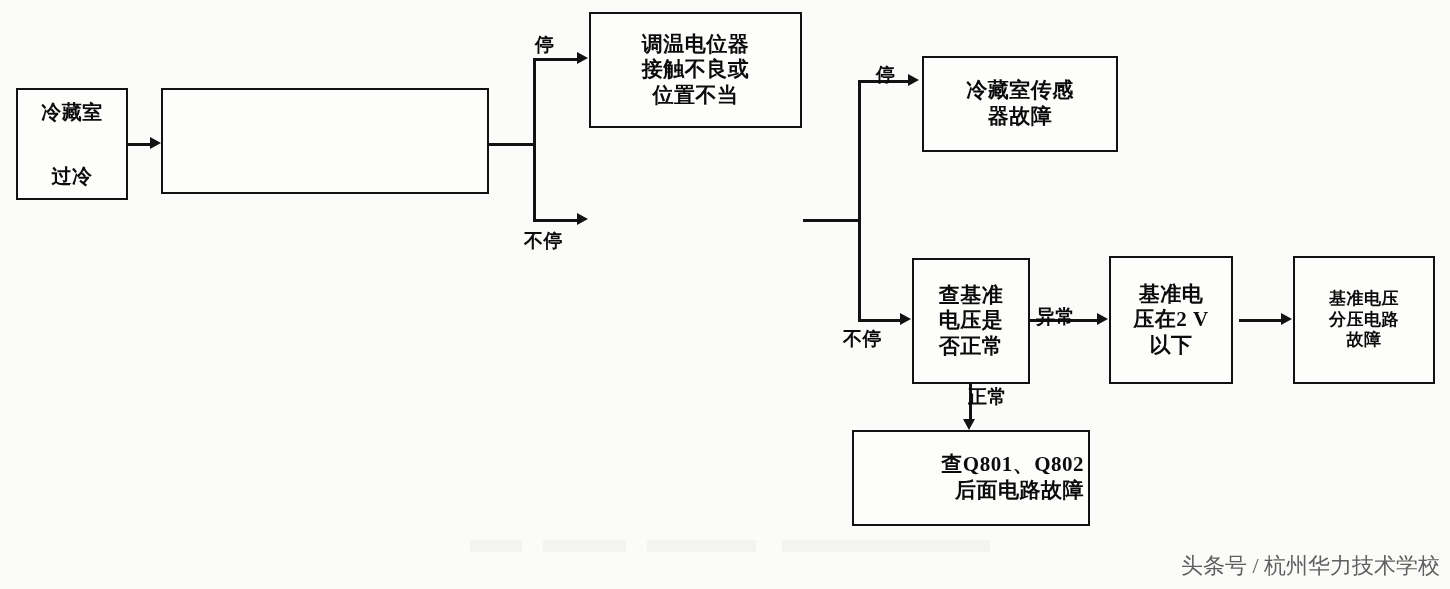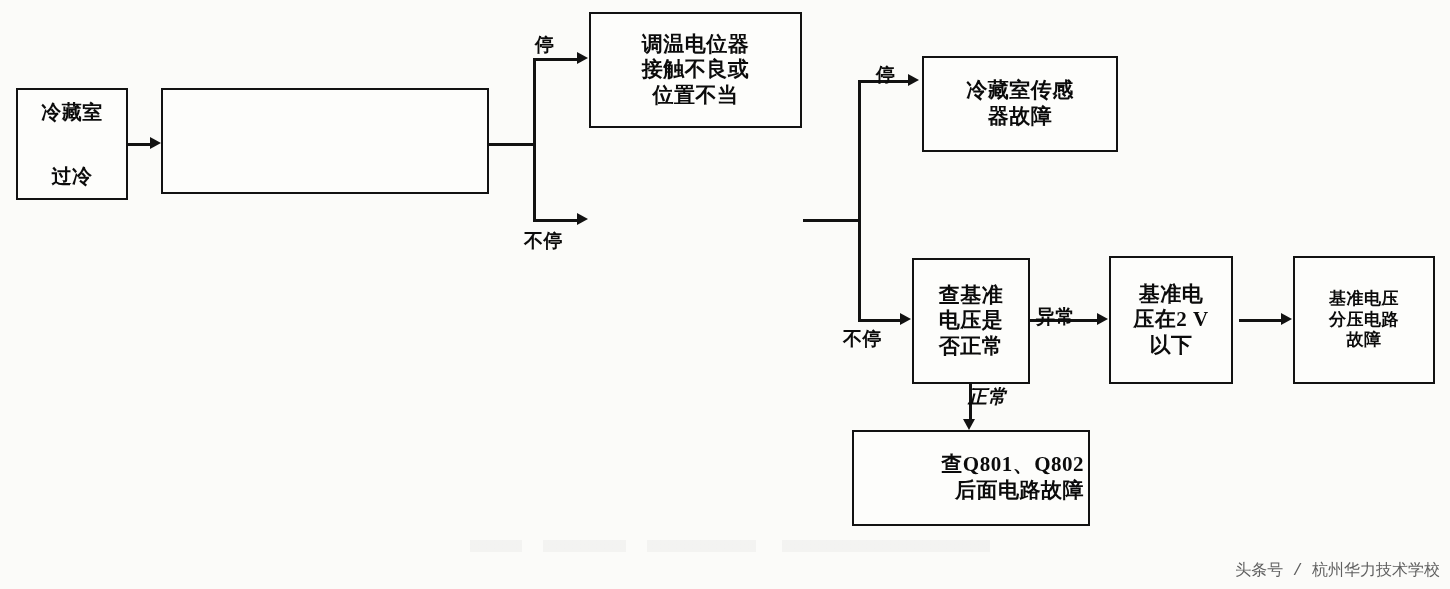--- a/index.html
+++ b/index.html
@@ -62,22 +62,22 @@
     font-weight: 700;
     font-size: 19px;
     color: #0b0b0b;
     white-space: nowrap;
     letter-spacing: 0.5px;
   }
   .watermark {
     position: absolute;
     right: 10px;
     bottom: 8px;
-    font-family: Liberation Mono, monospace;
-    font-size: 16px;
+    font-family: Liberation Serif, serif;
+    font-size: 22px;
     color: #5f5f5f;
     white-space: nowrap;
   }
   .faint {
     position: absolute;
     left: 470px;
     top: 540px;
     width: 520px;
     height: 12px;
     opacity: 0.07;
@@ -161,18 +161,18 @@
   <div class="arrow right" style="left:1281px; top:313px;"></div>
 
   <div class="edge v" style="left:969px; top:384px; height:36px;"></div>
   <div class="arrow down" style="left:963px; top:419px;"></div>
 
   <div class="elabel" style="left:535px; top:32px;">停</div>
   <div class="elabel" style="left:524px; top:228px;">不停</div>
   <div class="elabel" style="left:876px; top:62px;">停</div>
   <div class="elabel" style="left:843px; top:326px;">不停</div>
   <div class="elabel" style="left:1036px; top:282px;margin-top:22px;">异常</div>
-  <div class="elabel" style="left:968px; top:384px;font-style:italic;">正常</div>
+  <div class="elabel" style="left:968px; top:384px;">正常</div>
 
   <div class="faint"></div>
 
   <div class="watermark">头条号 / 杭州华力技术学校</div>
 </div>
 
 </body></html>

